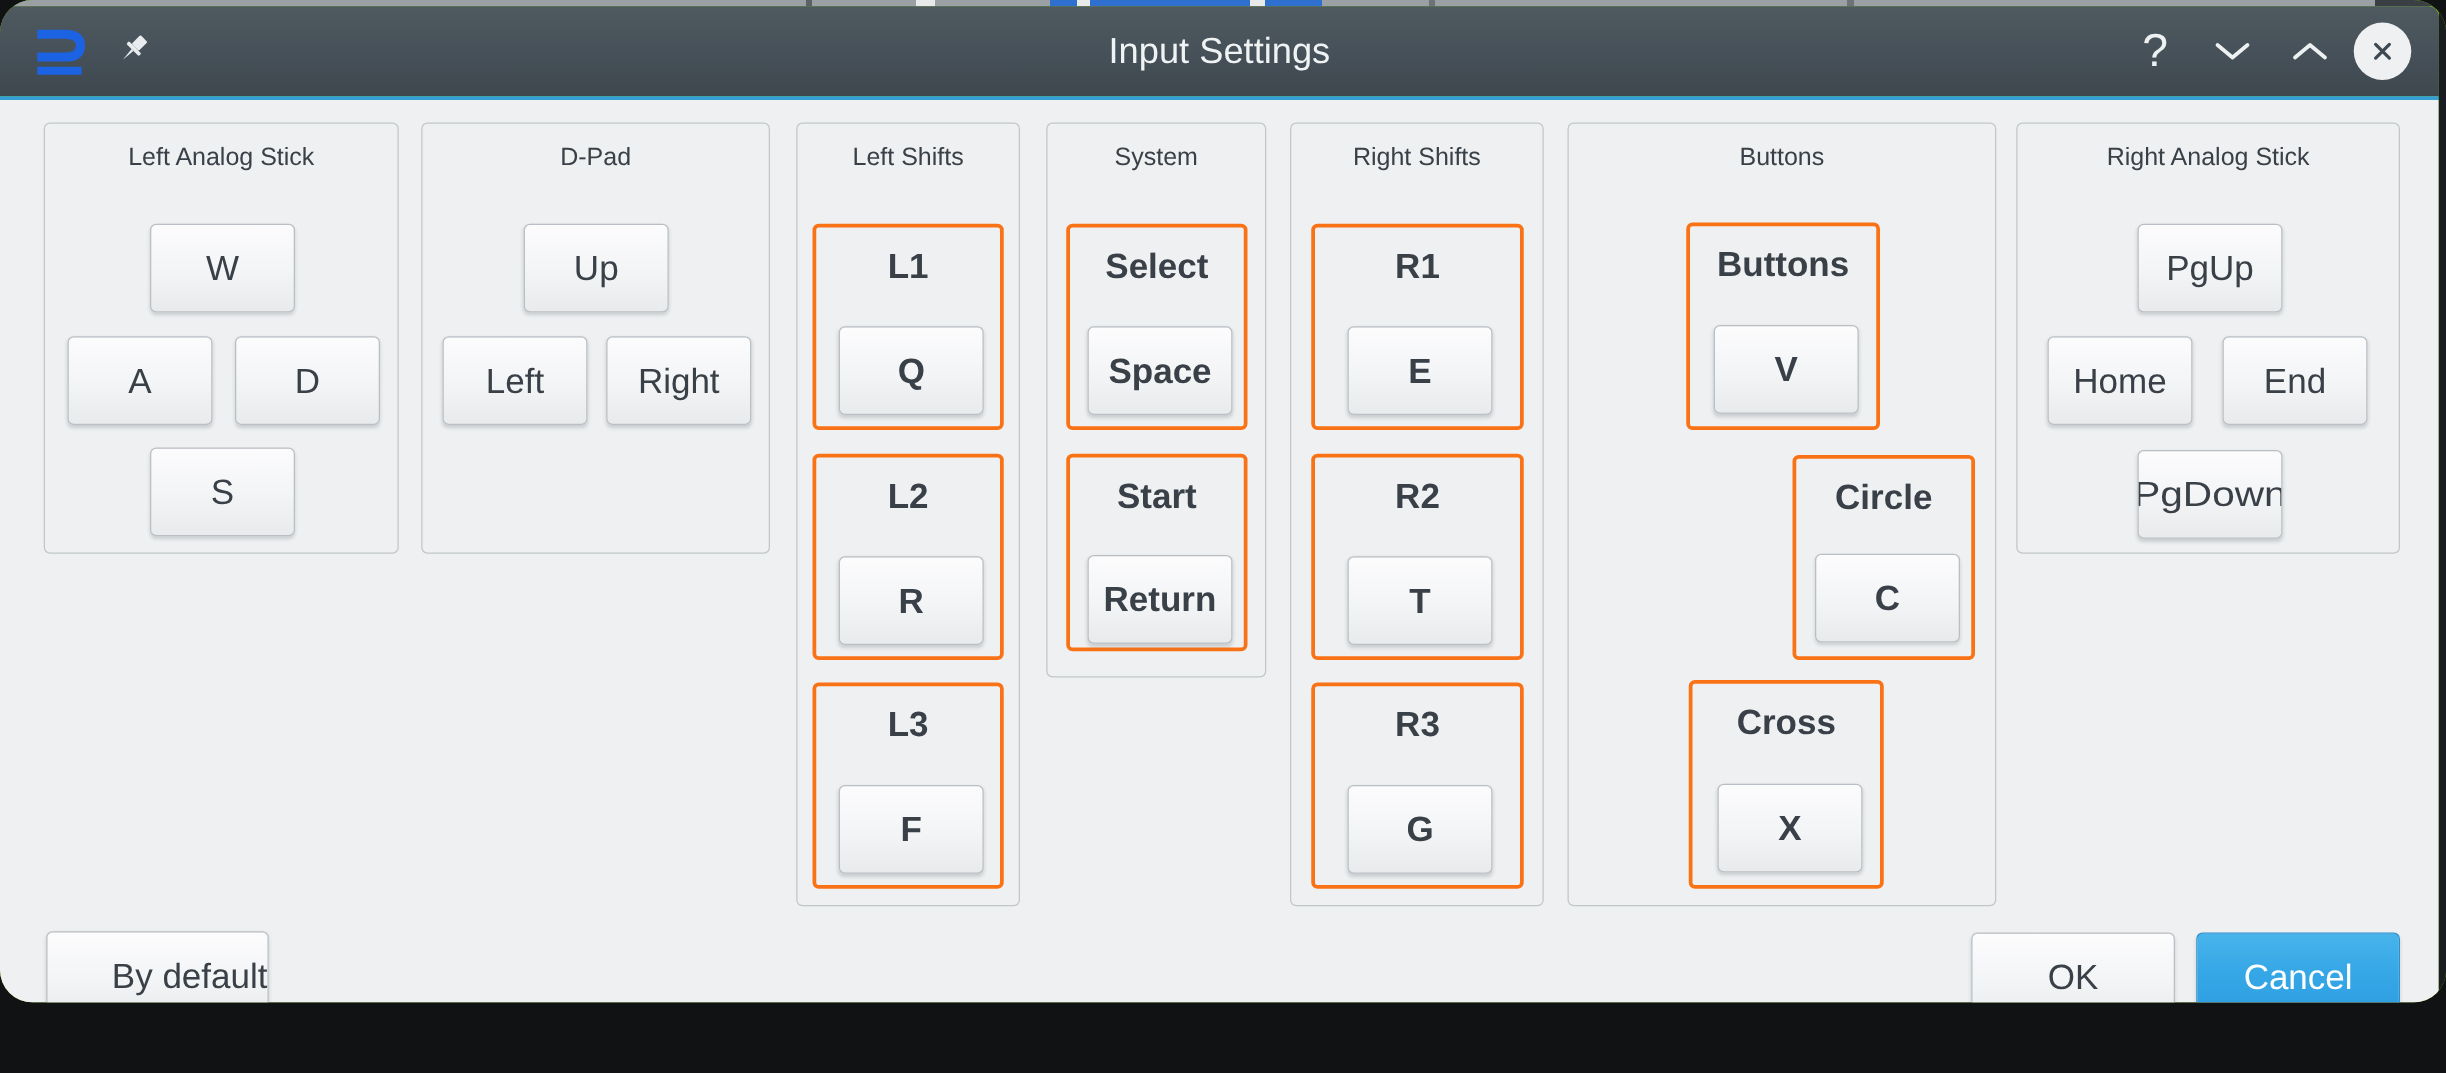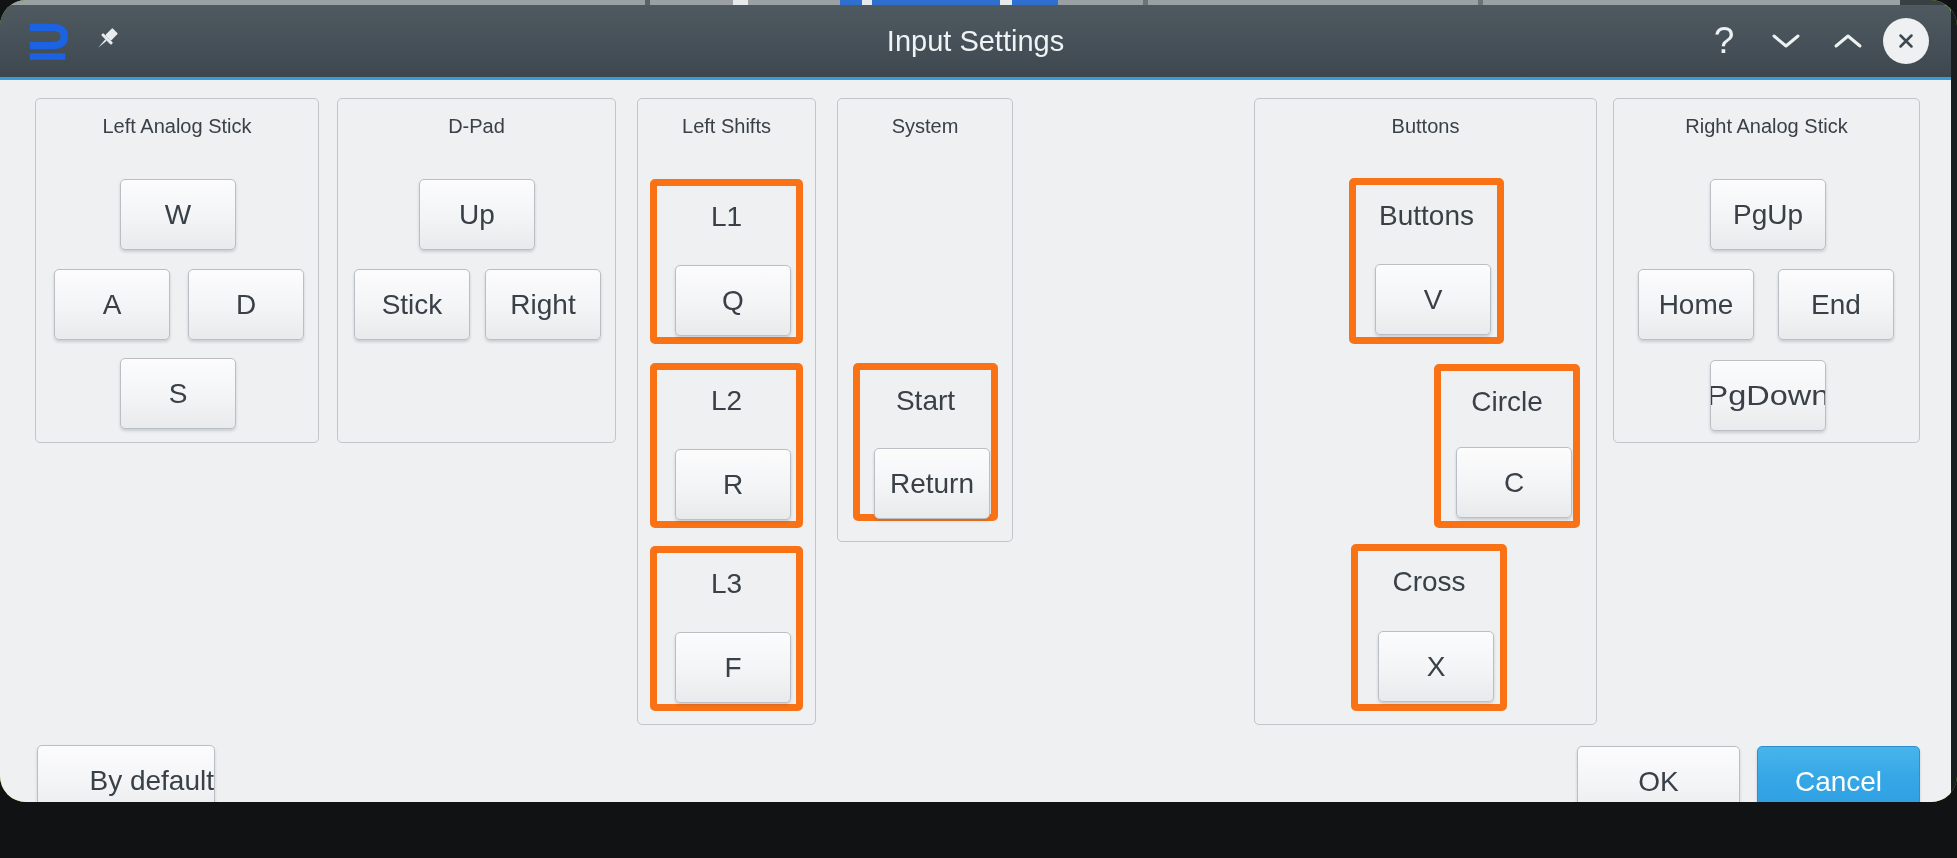--- a/index.html
+++ b/index.html
@@ -31,21 +31,21 @@
   .tb-btn{position:absolute;top:50%;transform:translateY(-50%);width:32px;height:40px;
     display:flex;align-items:center;justify-content:center;cursor:pointer;}
   .help-glyph{color:#eef1f2;font-size:37px;line-height:40px;}
   .close-btn{position:absolute;left:1883px;top:50%;transform:translateY(-50%);
     width:46px;height:46px;border-radius:50%;background:#eef0f1;
     display:flex;align-items:center;justify-content:center;cursor:pointer;}
 
   .group{position:absolute;border:1px solid #c1c6ca;border-radius:5px;box-sizing:border-box;}
   .gtitle{position:absolute;left:0;right:0;top:16px;text-align:center;
     color:#394047;font-size:20px;}
-  .sub{position:absolute;border:7px solid #f97316;border-radius:5px;box-sizing:border-box;}
+  .sub{position:absolute;border:3px solid #f97316;border-radius:5px;box-sizing:border-box;font-weight:bold;}
   .stitle{position:absolute;left:0;right:0;top:15px;text-align:center;
     color:#394047;font-size:28px;}
   .btn{position:absolute;width:116px;height:71px;box-sizing:border-box;
     border:1px solid #b9bfc4;border-radius:5px;
     background:linear-gradient(180deg,#fcfcfd 0%,#f3f4f6 55%,#e9eaec 100%);
     box-shadow:0 2px 3px rgba(60,70,80,.20);
     display:flex;align-items:center;justify-content:center;overflow:hidden;
     color:#394047;font-size:28px;cursor:pointer;}
   .btn span{white-space:nowrap;display:inline-block;}
   .clip-label span{transform:scaleX(1.16);transform-origin:center;}
@@ -115,21 +115,21 @@
           <span>S</span>
         </div>
     </div>
 
     <div class="group" style="left:337px;top:18px;width:279px;height:345px">
       <div class="gtitle">D-Pad</div>
       <div class="btn" style="left:81px;top:80px">
           <span>Up</span>
         </div>
       <div class="btn" style="left:16px;top:170px">
-          <span>Stick</span>
+          <span>Left</span>
         </div>
       <div class="btn" style="left:147px;top:170px">
           <span>Right</span>
         </div>
     </div>
 
     <div class="group" style="left:637px;top:18px;width:179px;height:627px">
       <div class="gtitle">Left Shifts</div>
       <div class="sub" style="left:12px;top:80px;width:153px;height:165px">
         <div class="stitle">L1</div>
@@ -146,28 +146,55 @@
       <div class="sub" style="left:12px;top:447px;width:153px;height:165px">
         <div class="stitle">L3</div>
         <div class="btn" style="left:18px;top:79px">
             <span>F</span>
           </div>
       </div>
     </div>
 
     <div class="group" style="left:837px;top:18px;width:176px;height:444px">
       <div class="gtitle">System</div>
+      <div class="sub" style="left:15px;top:80px;width:145px;height:165px">
+        <div class="stitle">Select</div>
+        <div class="btn" style="left:14px;top:79px">
+            <span>Space</span>
+          </div>
+      </div>
       <div class="sub" style="left:15px;top:264px;width:145px;height:158px">
         <div class="stitle">Start</div>
         <div class="btn" style="left:14px;top:78px">
             <span>Return</span>
           </div>
       </div>
     </div>
 
+    <div class="group" style="left:1032px;top:18px;width:203px;height:627px">
+      <div class="gtitle">Right Shifts</div>
+      <div class="sub" style="left:16px;top:80px;width:170px;height:165px">
+        <div class="stitle">R1</div>
+        <div class="btn" style="left:26px;top:79px">
+            <span>E</span>
+          </div>
+      </div>
+      <div class="sub" style="left:16px;top:264px;width:170px;height:165px">
+        <div class="stitle">R2</div>
+        <div class="btn" style="left:26px;top:79px">
+            <span>T</span>
+          </div>
+      </div>
+      <div class="sub" style="left:16px;top:447px;width:170px;height:165px">
+        <div class="stitle">R3</div>
+        <div class="btn" style="left:26px;top:79px">
+            <span>G</span>
+          </div>
+      </div>
+    </div>
 
     <div class="group" style="left:1254px;top:18px;width:343px;height:627px">
       <div class="gtitle">Buttons</div>
       <div class="sub" style="left:94px;top:79px;width:155px;height:166px">
         <div class="stitle">Buttons</div>
         <div class="btn" style="left:19px;top:79px">
             <span>V</span>
           </div>
       </div>
       <div class="sub" style="left:179px;top:265px;width:146px;height:164px">

